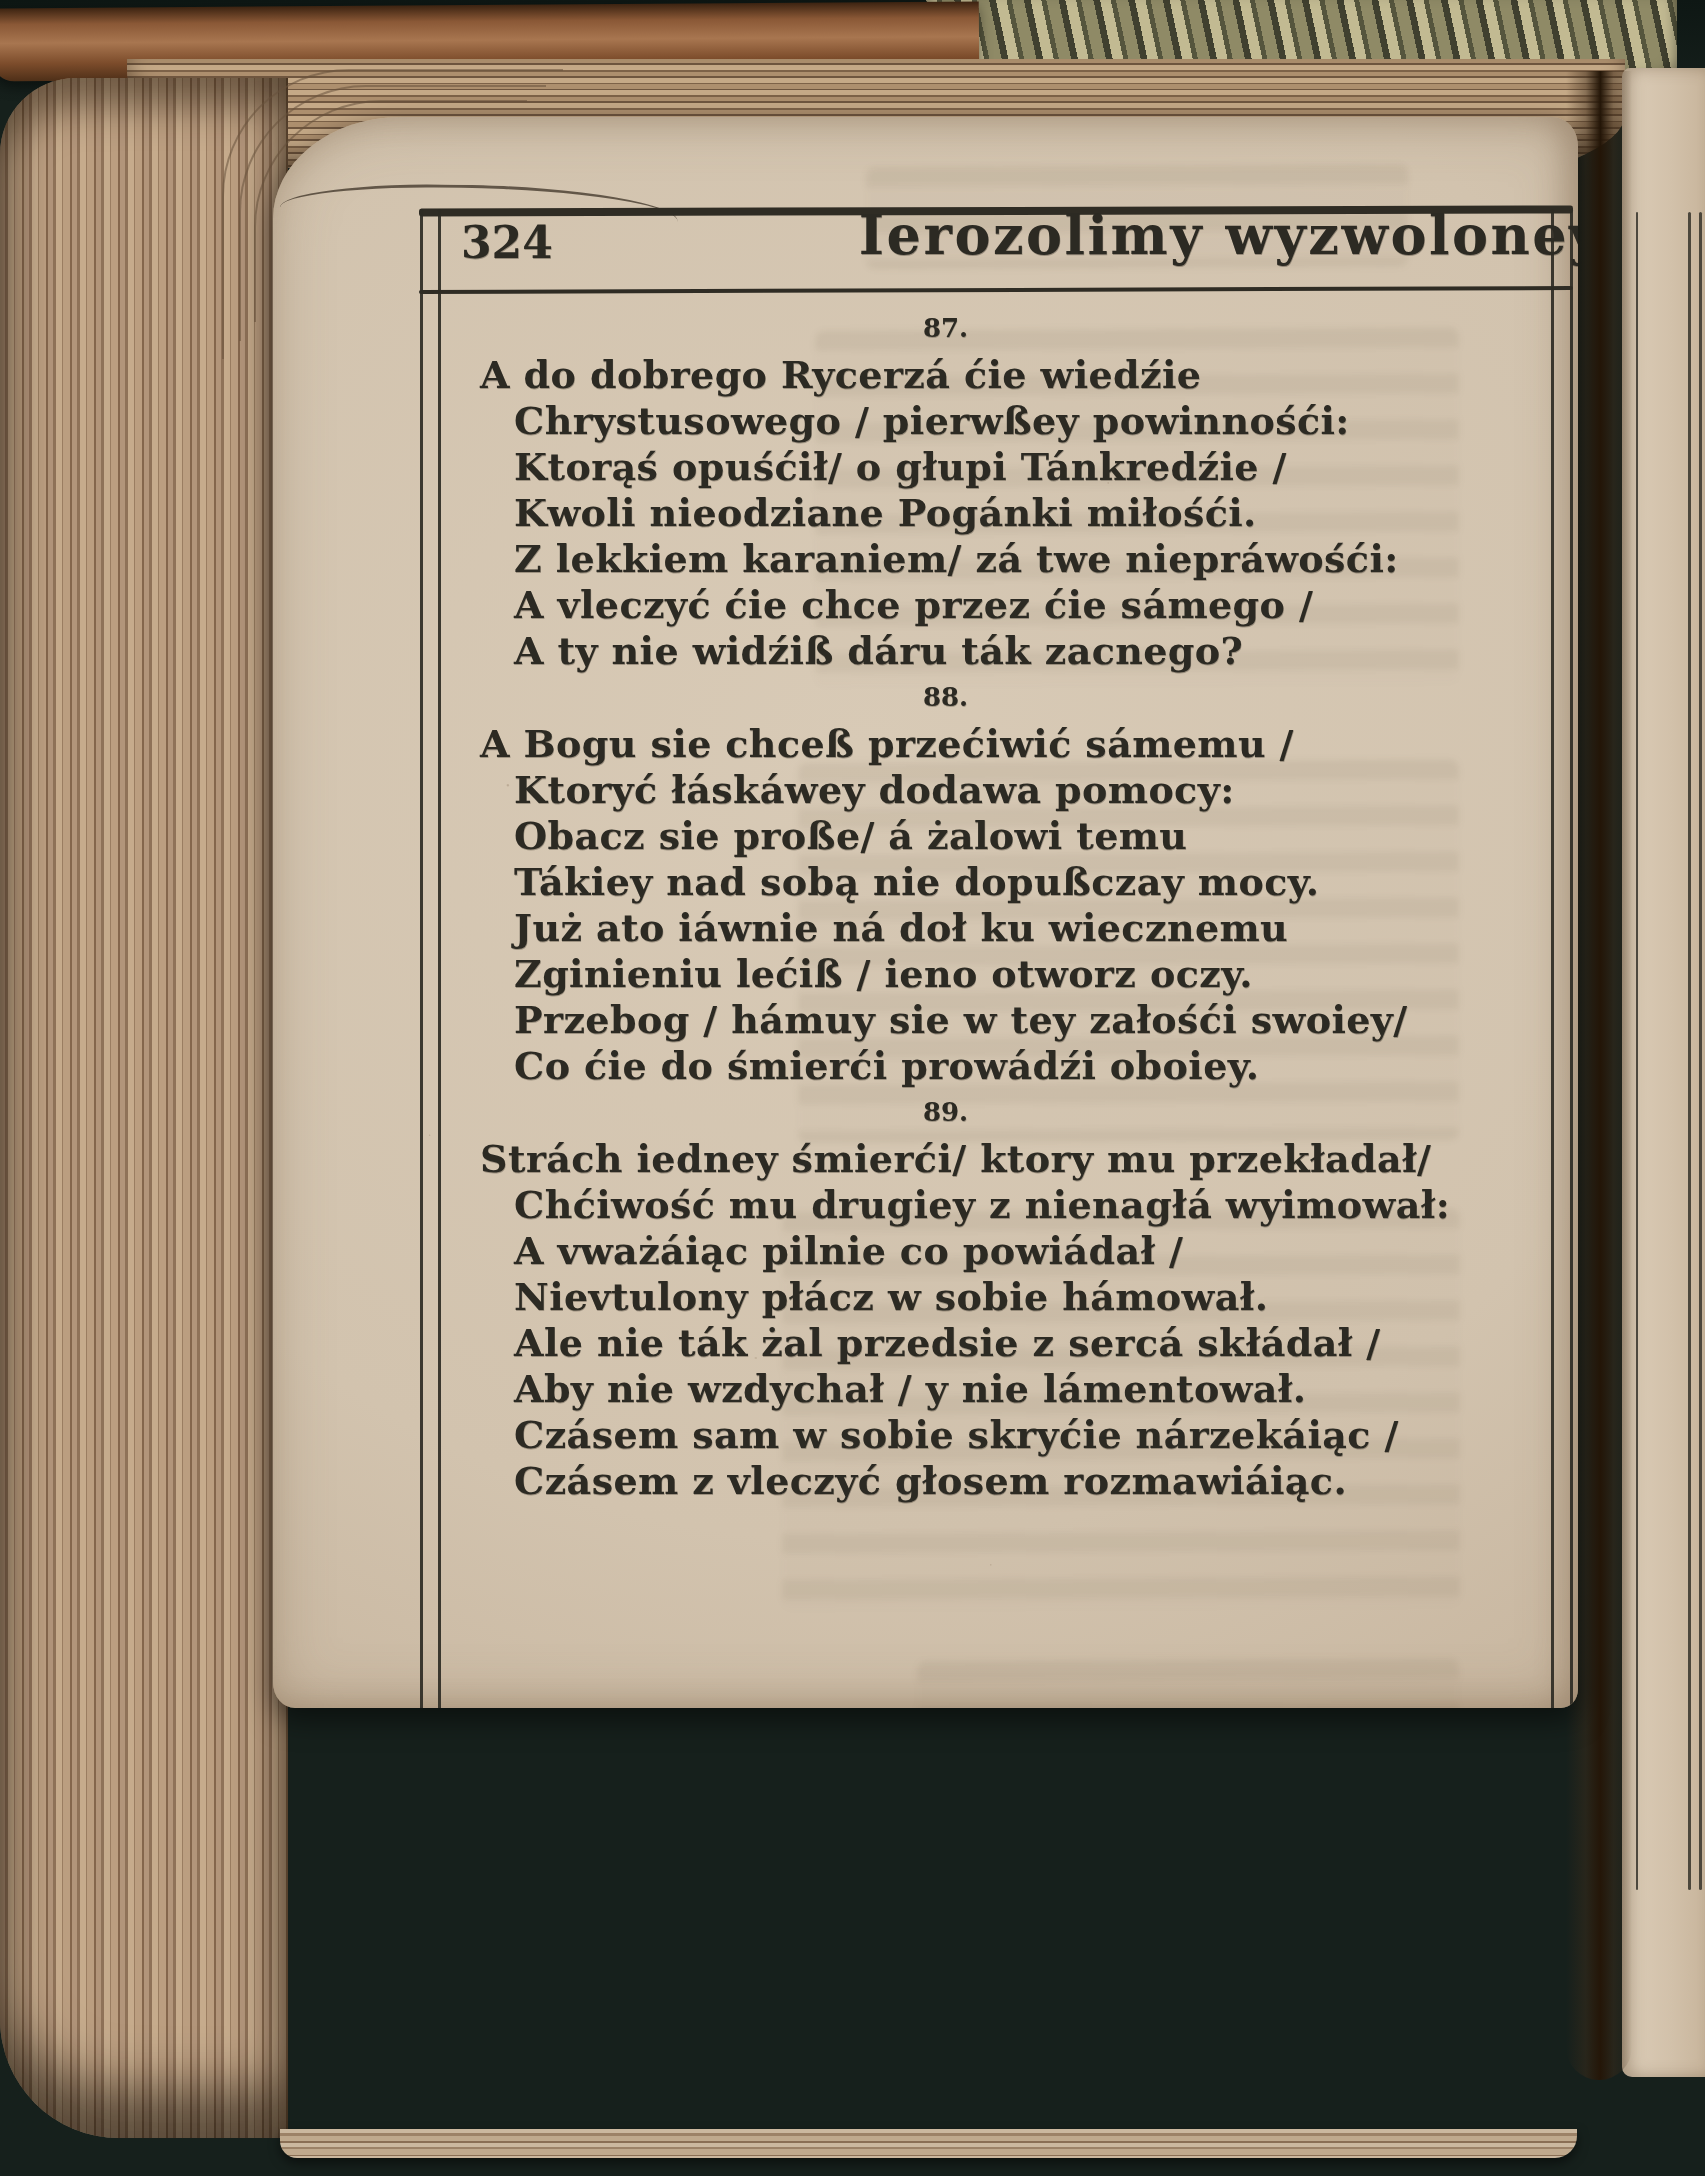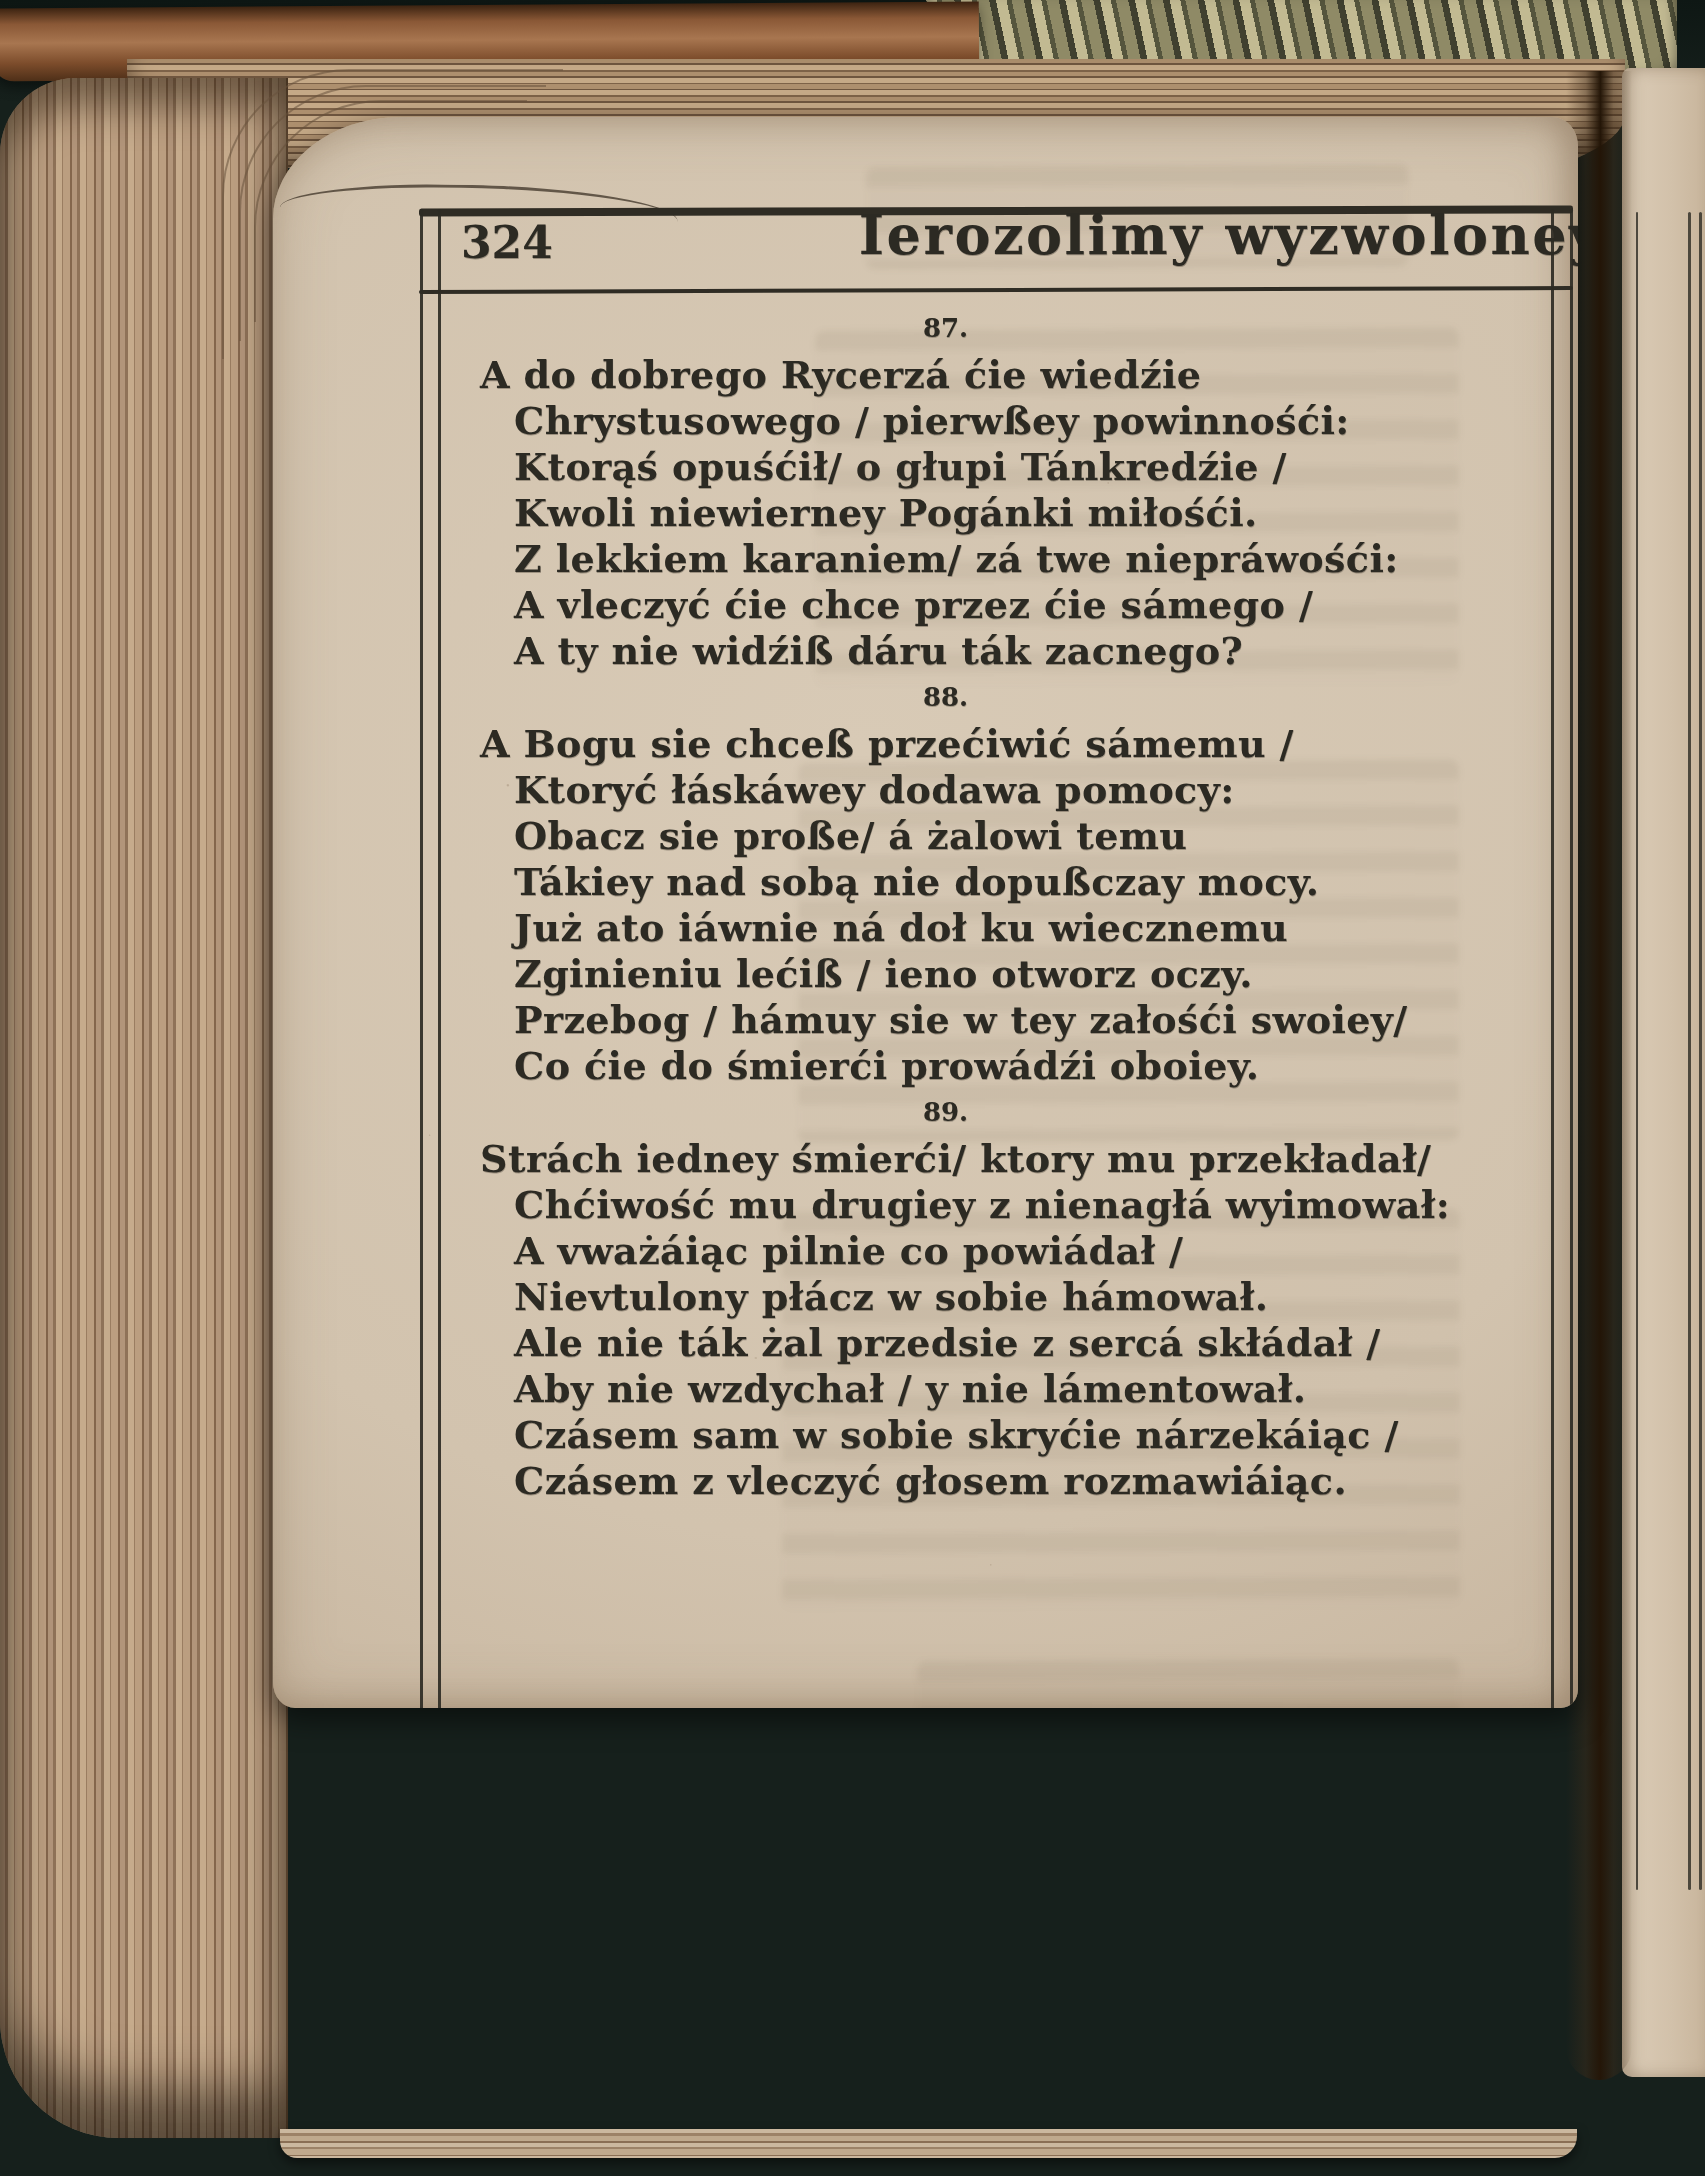--- a/index.html
+++ b/index.html
@@ -168,21 +168,21 @@
 
     <div class="page-number">324</div>
     <div class="running-title">Ierozolimy wyzwoloney</div>
 
     <div class="verse-area">
       <div class="stanza">
         <div class="stanza-number">87.</div>
         <div class="line first">A do dobrego Rycerzá ćie wiedźie</div>
         <div class="line">Chrystusowego / pierwßey powinnośći:</div>
         <div class="line">Ktorąś opuśćił/ o głupi Tánkredźie /</div>
-        <div class="line">Kwoli niewierney Pogánki miłośći.</div>
+        <div class="line">Kwoli nieodziane Pogánki miłośći.</div>
         <div class="line">Z lekkiem karaniem/ zá twe niepráwośći:</div>
         <div class="line">A vleczyć ćie chce przez ćie sámego /</div>
         <div class="line">A ty nie widźiß dáru ták zacnego?</div>
       </div>
       <div class="stanza">
         <div class="stanza-number">88.</div>
         <div class="line first">A Bogu sie chceß przećiwić sámemu /</div>
         <div class="line">Ktoryć łáskáwey dodawa pomocy:</div>
         <div class="line">Obacz sie proße/ á żalowi temu</div>
         <div class="line">Tákiey nad sobą nie dopußczay mocy.</div>

